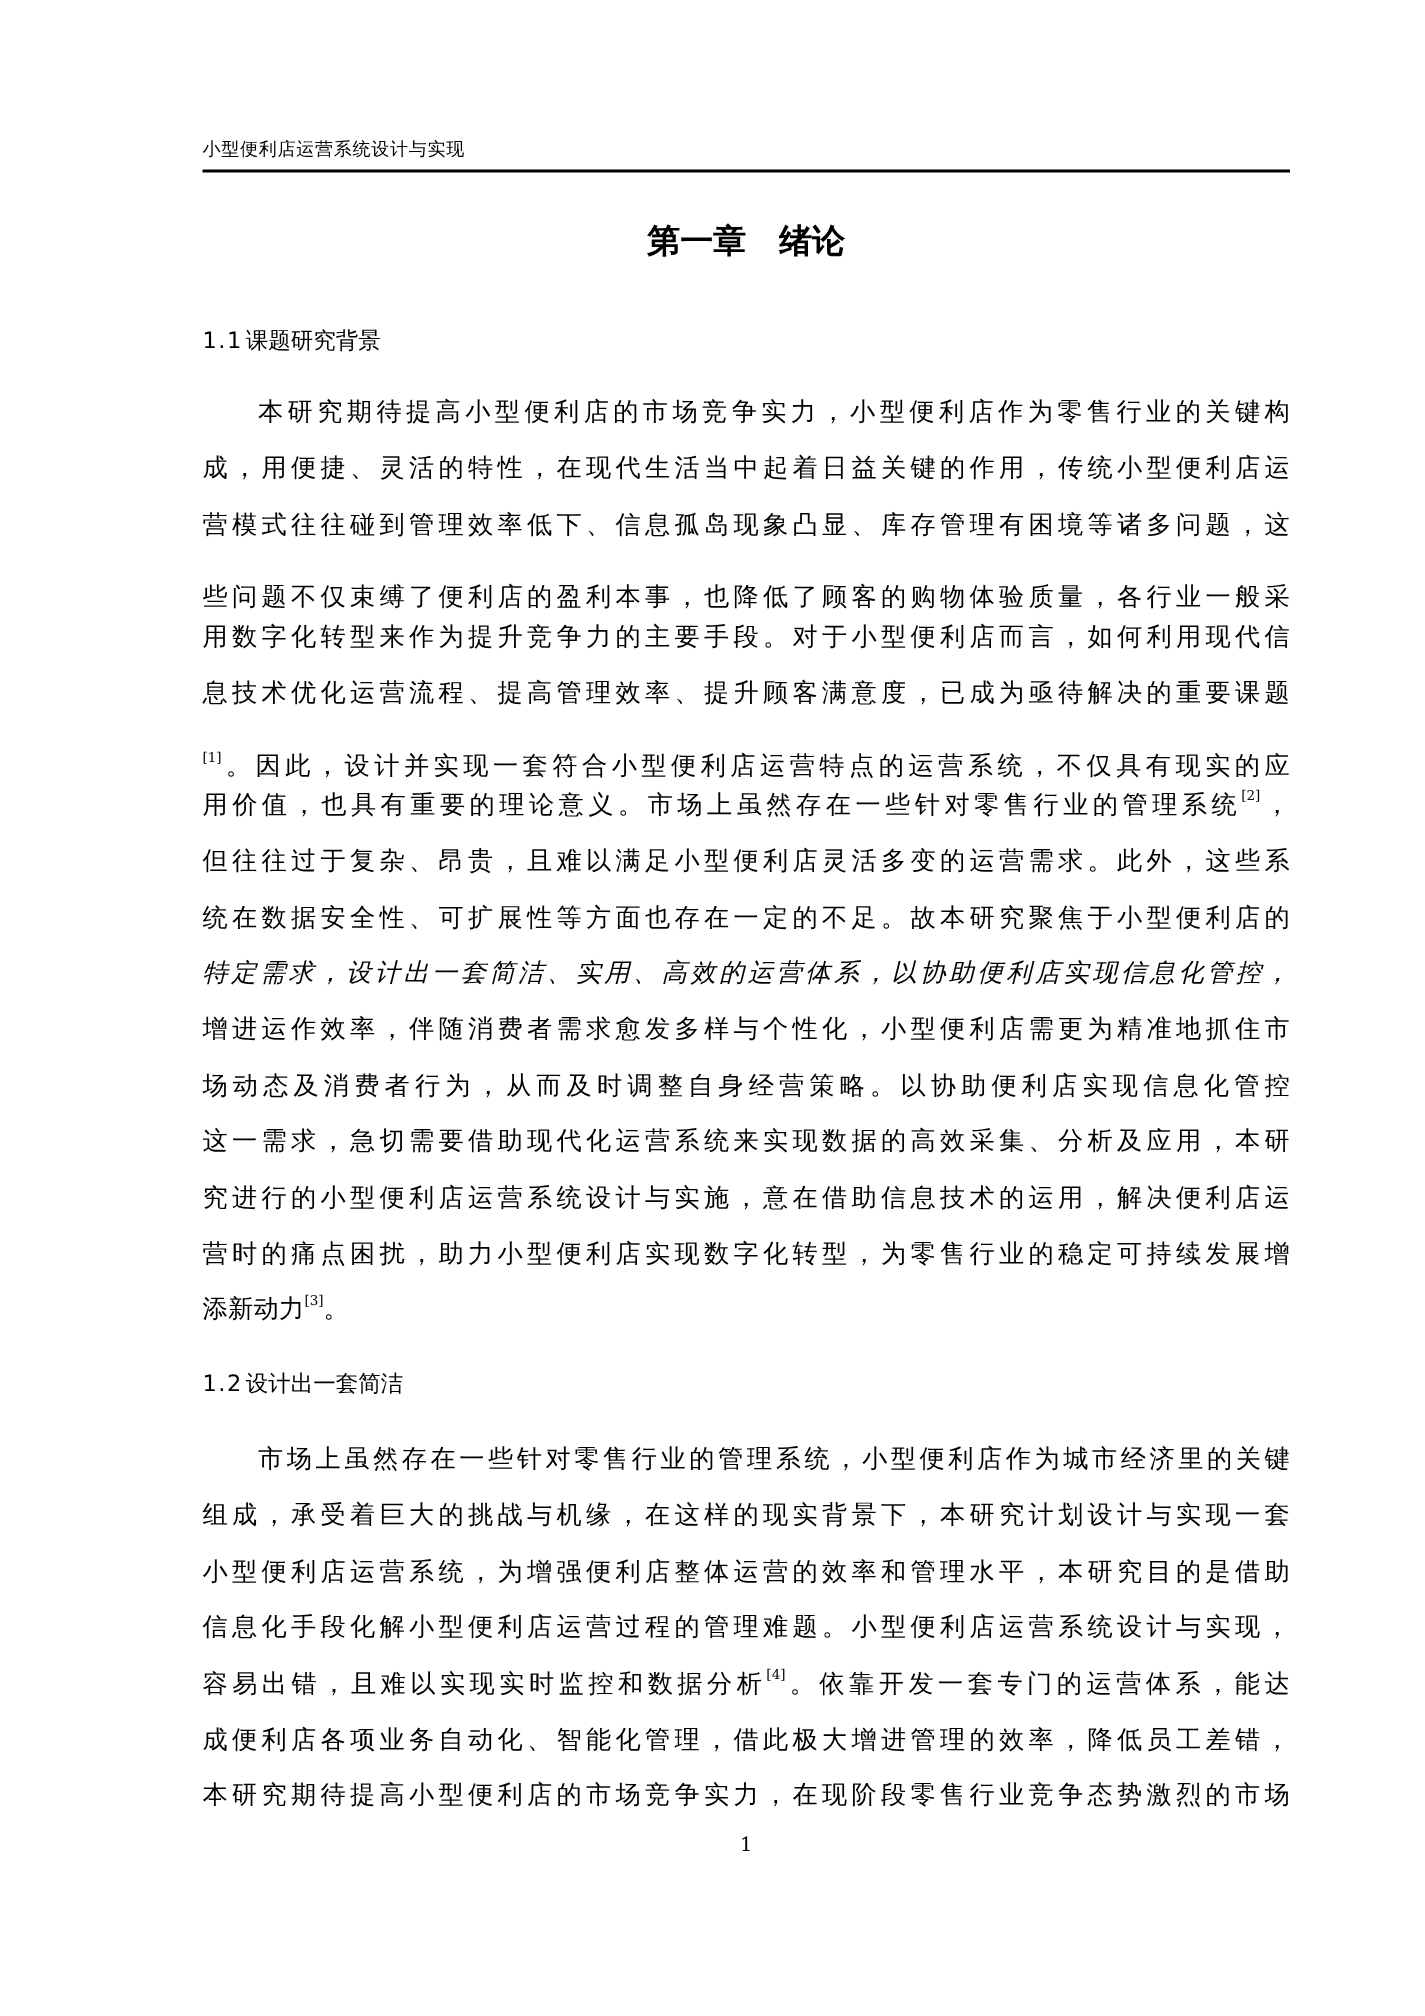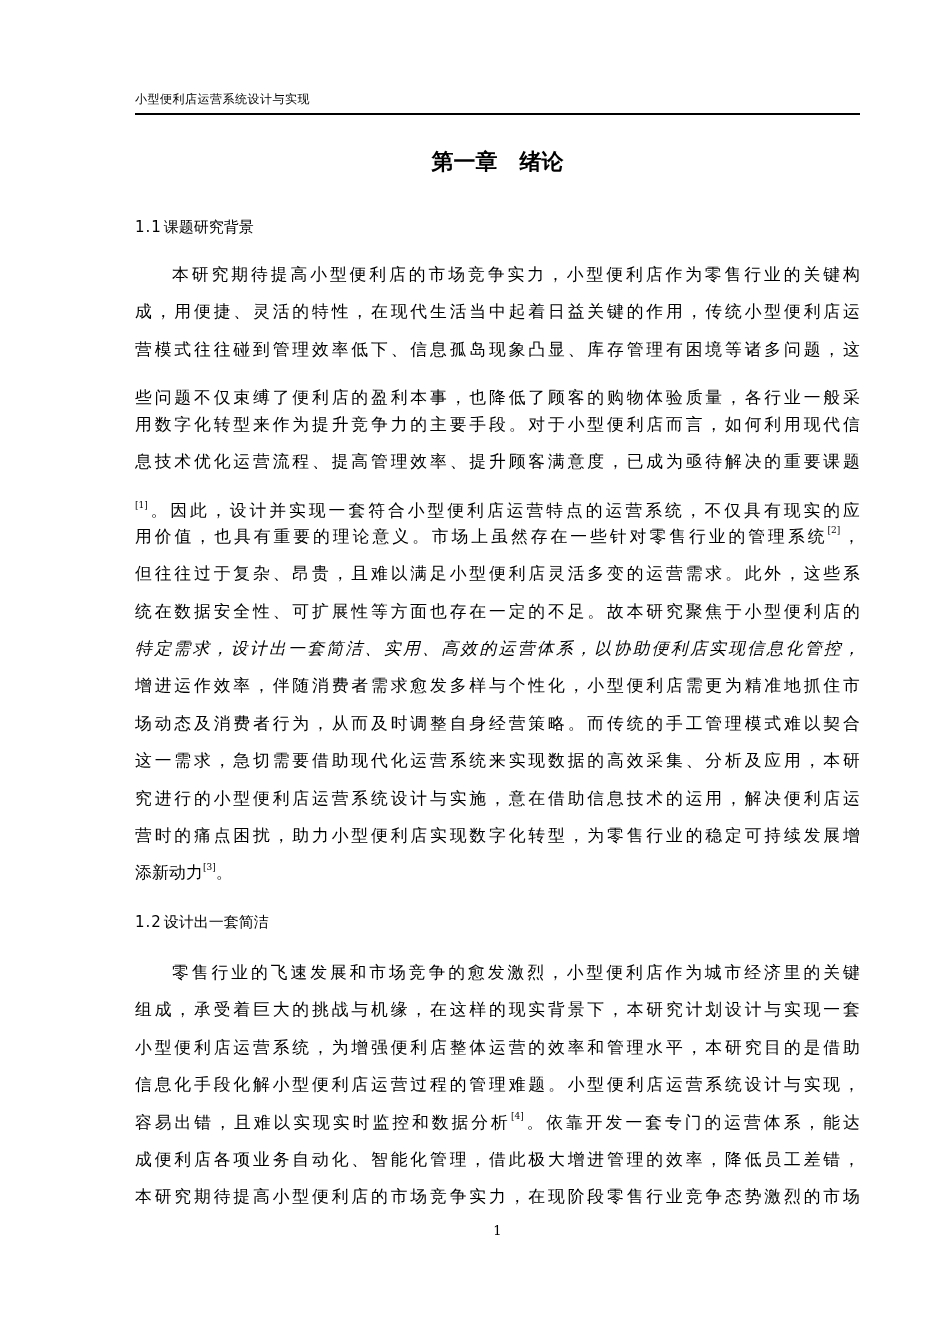--- a/index.html
+++ b/index.html
@@ -126,33 +126,33 @@
     <div class="line" style="top:74.8px;">营模式往往碰到管理效率低下、信息孤岛现象凸显、库存管理有困境等诸多问题，这</div>
     <div class="line" style="top:123px;">些问题不仅束缚了便利店的盈利本事，也降低了顾客的购物体验质量，各行业一般采</div>
     <div class="line" style="top:149.6px;">用数字化转型来作为提升竞争力的主要手段。对于小型便利店而言，如何利用现代信</div>
     <div class="line" style="top:187px;">息技术优化运营流程、提高管理效率、提升顾客满意度，已成为亟待解决的重要课题</div>
     <div class="line" style="top:224.4px;margin-top:12px;"><sup class="cite">[1]</sup><span>。因此，设计并实现一套符合小型便利店运营特点的运营系统，不仅具有现实的应</span></div>
     <div class="line" style="top:261.8px;"><span>用价值，也具有重要的理论意义。市场上虽然存在一些针对零售行业的管理系统</span><sup class="cite">[2]</sup><span>，</span></div>
     <div class="line" style="top:299.2px;">但往往过于复杂、昂贵，且难以满足小型便利店灵活多变的运营需求。此外，这些系</div>
     <div class="line" style="top:336.6px;">统在数据安全性、可扩展性等方面也存在一定的不足。故本研究聚焦于小型便利店的</div>
     <div class="line" style="top:374px;font-style:italic;">特定需求，设计出一套简洁、实用、高效的运营体系，以协助便利店实现信息化管控，</div>
     <div class="line" style="top:411.4px;">增进运作效率，伴随消费者需求愈发多样与个性化，小型便利店需更为精准地抓住市</div>
-    <div class="line" style="top:448.8px;">场动态及消费者行为，从而及时调整自身经营策略。而传统的手工管理模式难以契合</div>
+    <div class="line" style="top:448.8px;">场动态及消费者行为，从而及时调整自身经营策略。以协助便利店实现信息化管控</div>
     <div class="line" style="top:486.2px;">这一需求，急切需要借助现代化运营系统来实现数据的高效采集、分析及应用，本研</div>
     <div class="line" style="top:523.6px;">究进行的小型便利店运营系统设计与实施，意在借助信息技术的运用，解决便利店运</div>
     <div class="line" style="top:561px;">营时的痛点困扰，助力小型便利店实现数字化转型，为零售行业的稳定可持续发展增</div>
     <div class="line last" style="top:598.4px;"><span>添新动力</span><sup class="cite">[3]</sup><span>。</span></div>
   </div>
 
   <div class="section-heading" style="top:908px;">
     <span class="num">1.2</span><span>设计出一套简洁</span>
   </div>
 
   <div class="para" style="top:958px;">
-    <div class="line first" style="top:0px;">零售行业的飞速发展和市场竞争的愈发激烈，小型便利店作为城市经济里的关键</div>
+    <div class="line first" style="top:0px;">市场上虽然存在一些针对零售行业的管理系统，小型便利店作为城市经济里的关键</div>
     <div class="line" style="top:37.4px;">组成，承受着巨大的挑战与机缘，在这样的现实背景下，本研究计划设计与实现一套</div>
     <div class="line" style="top:74.8px;">小型便利店运营系统，为增强便利店整体运营的效率和管理水平，本研究目的是借助</div>
     <div class="line" style="top:112.2px;">信息化手段化解小型便利店运营过程的管理难题。小型便利店运营系统设计与实现，</div>
     <div class="line" style="top:149.6px;"><span>容易出错，且难以实现实时监控和数据分析</span><sup class="cite">[4]</sup><span>。依靠开发一套专门的运营体系，能达</span></div>
     <div class="line" style="top:187px;">成便利店各项业务自动化、智能化管理，借此极大增进管理的效率，降低员工差错，</div>
     <div class="line" style="top:224.4px;">本研究期待提高小型便利店的市场竞争实力，在现阶段零售行业竞争态势激烈的市场</div>
   </div>
 
   <div class="page-number">1</div>
 

